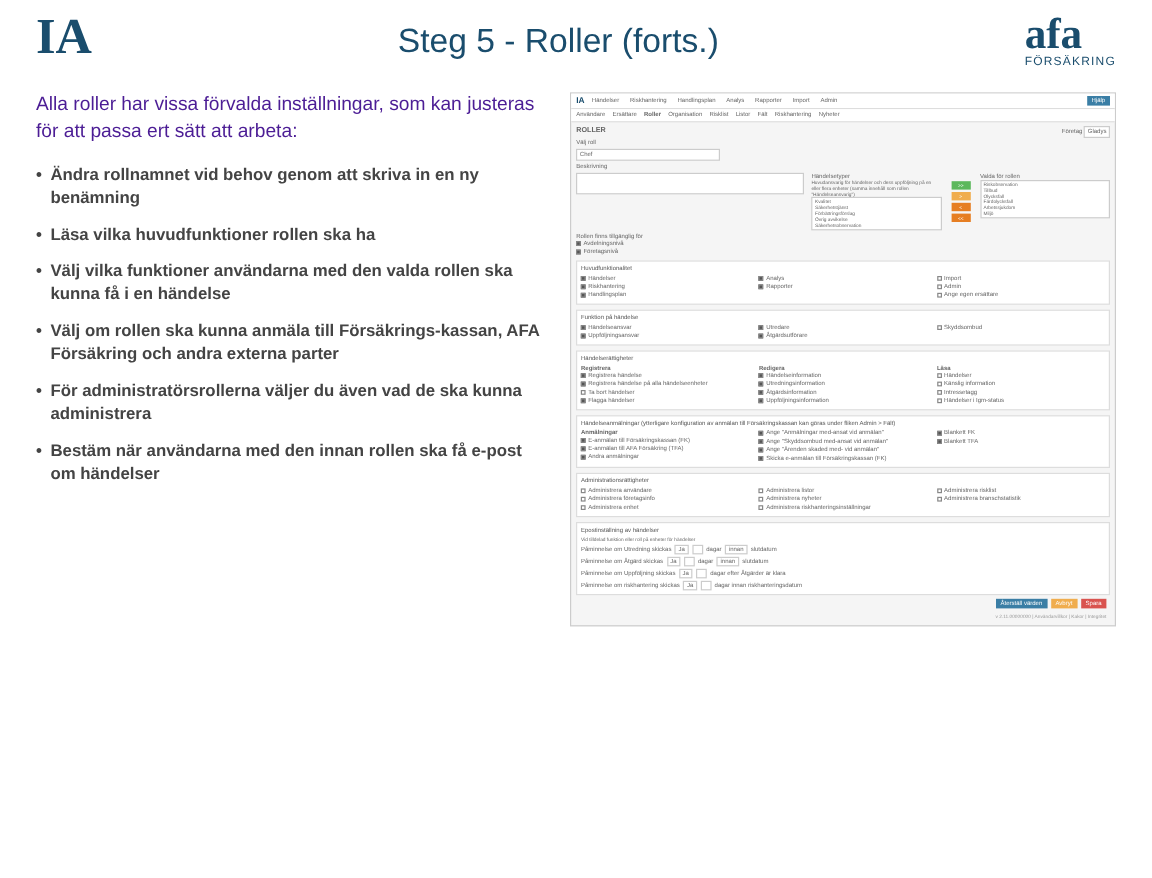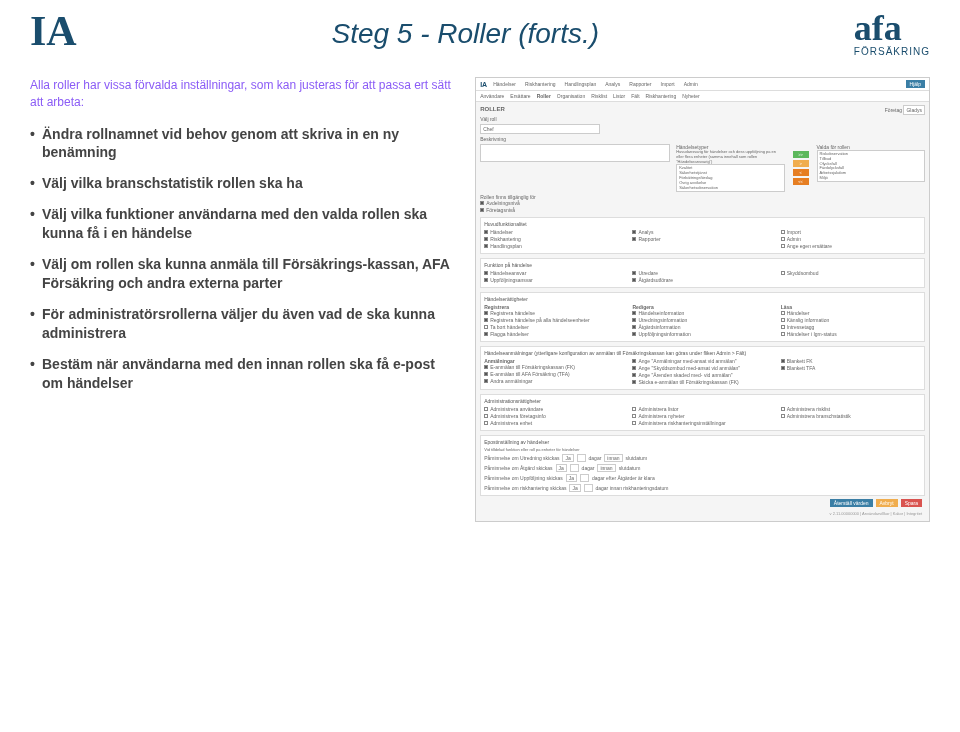--- a/index.html
+++ b/index.html
@@ -1,27 +1,27 @@
 <!DOCTYPE html>
 <html><head>
 <meta charset="utf-8">
 <style>
   * { box-sizing: border-box; margin: 0; padding: 0; }
   body { font-family: Arial, Helvetica, sans-serif; width: 960px; height: 732px; background: #fff; color: #333; position: relative; overflow: hidden; }
   
   .header { display: flex; justify-content: space-between; align-items: flex-start; padding: 10px 30px 0 30px; }
   .logo-left { font-family: Georgia, serif; font-size: 42px; font-weight: bold; color: #1a4d6d; line-height: 1; }
-  .title { font-size: 28px; color: #1a4d6d; font-weight: 400; margin-top: 8px; font-style: italic; }
+  .title { font-size: 28px; color: #1a4d6d; font-weight: 400; margin-top: 8px; }
   .logo-right { text-align: left; }
   .logo-right .afa { font-family: Georgia, serif; font-size: 36px; font-weight: bold; color: #1a4d6d; line-height: 1; }
   .logo-right .afa-sub { font-size: 10px; color: #1a4d6d; letter-spacing: 1px; }
   
   .main { display: flex; padding: 20px 30px 10px 30px; gap: 20px; }
   .left-col { width: 430px; }
-  .intro { font-size: 12px; line-height: 1.4; color: #8b5cf6; margin-bottom: 14px; }
+  .intro { font-size: 16px; line-height: 1.4; color: #4c1d95; margin-bottom: 14px; }
   .bullets { list-style: none; font-weight: bold; }
   .bullets > li { font-size: 14px; line-height: 1.35; color: #444; margin-bottom: 12px; padding-left: 12px; position: relative; }
   .bullets > li::before { content: "•"; position: absolute; left: 0; top: 0; }
   .sub-bullets { list-style: none; margin-top: 8px; }
   .sub-bullets > li { font-size: 14px; line-height: 1.35; color: #444; margin-bottom: 6px; padding-left: 28px; position: relative; }
   .sub-bullets > li::before { content: "o"; position: absolute; left: 12px; top: 0; font-size: 11px; }
   
   .right-col { width: 460px; }
   .screenshot-mock { width: 100%; background: #f5f5f5; border: 1px solid #ccc; font-size: 5px; color: #666; }
   .sm-topbar { background: #fff; border-bottom: 1px solid #ddd; padding: 2px 4px; display: flex; align-items: center; gap: 3px; }
@@ -70,21 +70,21 @@
     <div class="afa">afa</div>
     <div class="afa-sub">FÖRSÄKRING</div>
   </div>
 </div>
 
 <div class="main">
   <div class="left-col">
     <p class="intro">Alla roller har vissa förvalda inställningar, som kan justeras för att passa ert sätt att arbeta:</p>
     <ul class="bullets">
       <li>Ändra rollnamnet vid behov genom att skriva in en ny benämning</li>
-      <li>Välj vilka branschstatistik rollen ska ha</li>
+      <li>Läsa vilka huvudfunktioner rollen ska ha</li>
       <li>Välj vilka funktioner användarna med den valda rollen ska kunna få i en händelse</li>
       <li>Välj om rollen ska kunna anmäla till Försäkrings-kassan, AFA Försäkring och andra externa parter</li>
       <li>För administratörsrollerna väljer du även vad de ska kunna administrera</li>
       <li>Bestäm när användarna med den innan rollen ska få e-post om händelser</li>
     </ul>
   </div>
 
   <div class="right-col">
     <div class="screenshot-mock">
       <div class="sm-topbar">

